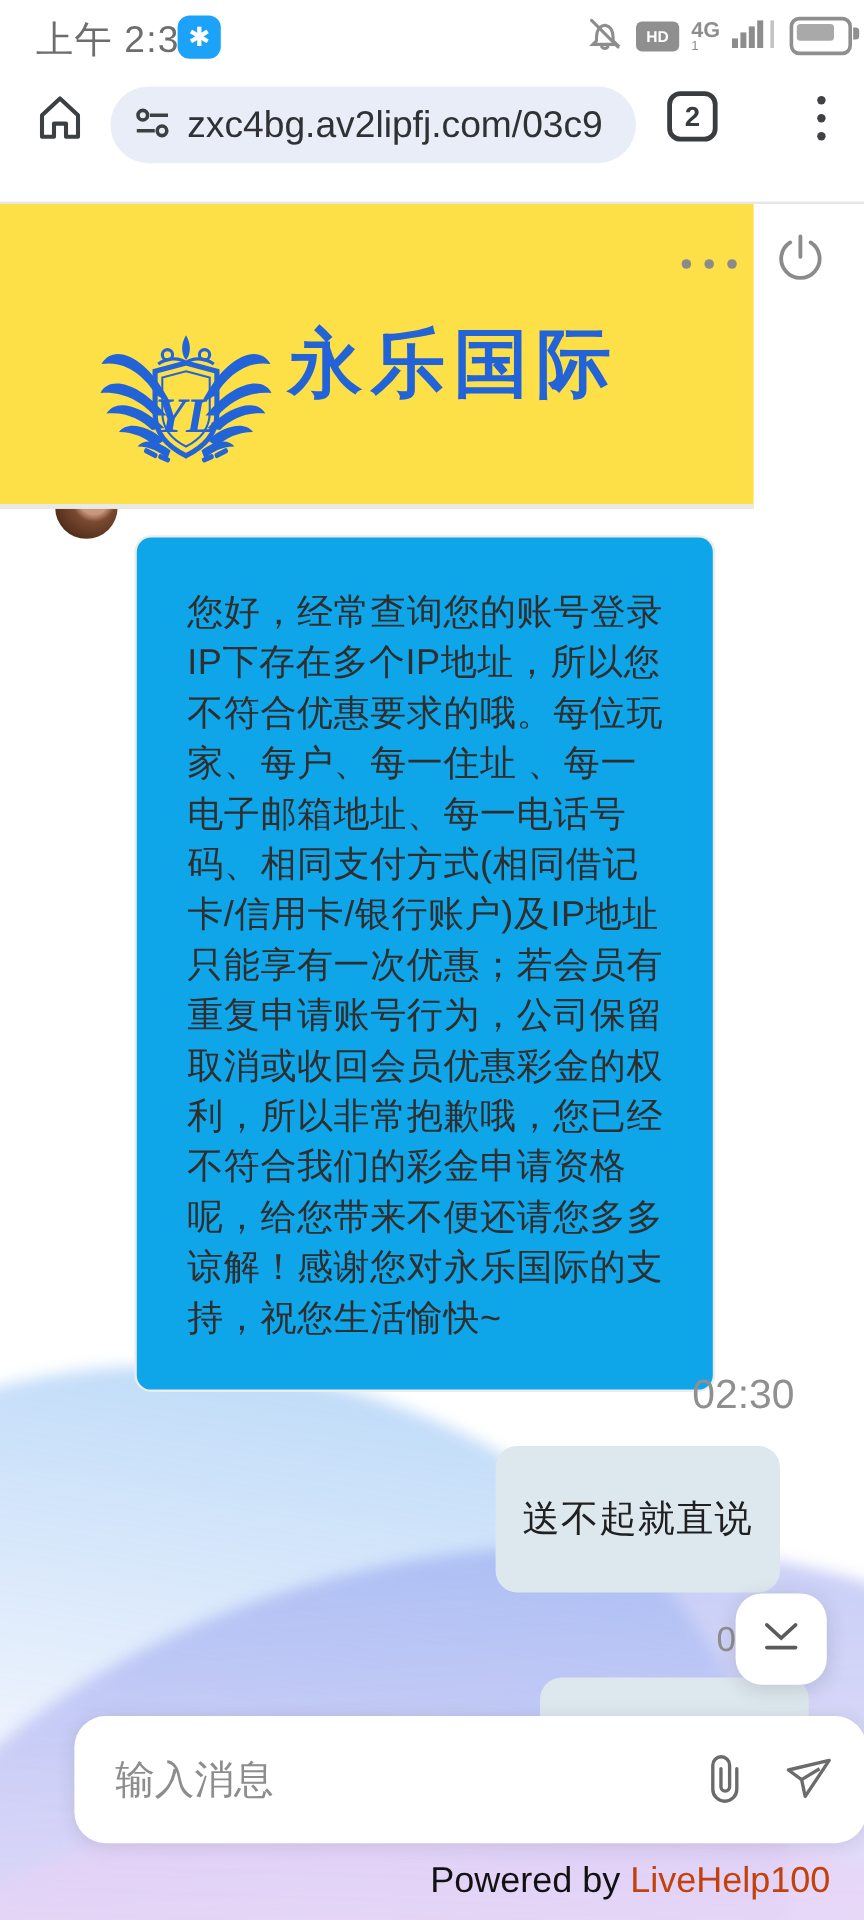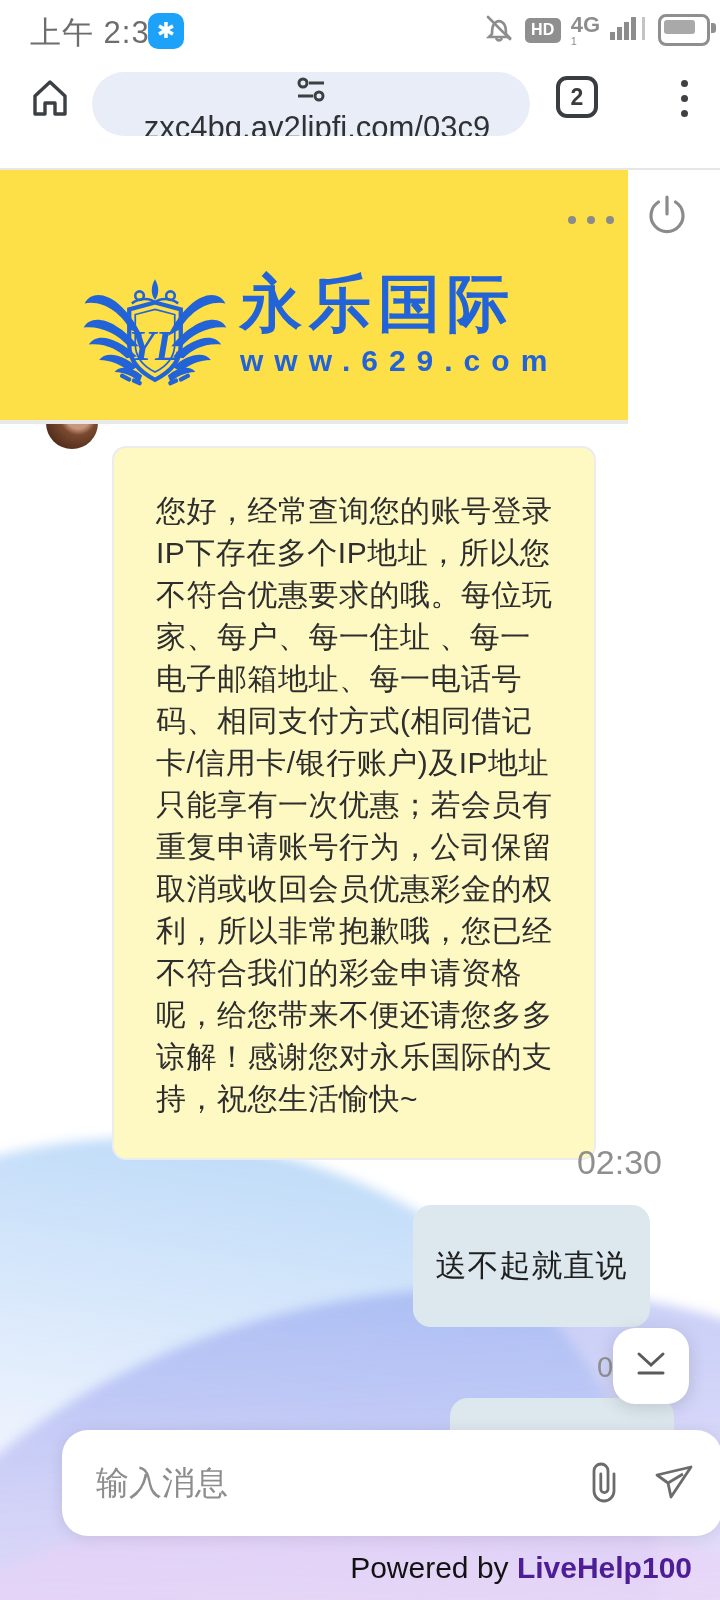--- a/index.html
+++ b/index.html
@@ -9,33 +9,33 @@
   }
   .abs{position:absolute;}
 
   
   .status-bar{left:0;top:0;width:720px;height:60px;background:#fff;z-index:6;}
   .st-time{left:30px;top:12px;font-size:31px;color:#6d6d6d;letter-spacing:1px;}
   .app-badge{left:148px;top:13px;width:36px;height:36px;border-radius:10px;background:#1ca2f8;
     color:#fff;display:flex;align-items:center;justify-content:center;font-size:22px;}
   .st-right{right:10px;top:12px;height:36px;display:flex;align-items:center;gap:10px;}
   .hd-badge{width:36px;height:25px;border-radius:5px;background:#8f8f8f;color:#fff;
-    font-size:16px;font-weight:bold;display:flex;align-items:center;justify-content:center;}
+    font-size:13px;font-weight:bold;display:flex;align-items:center;justify-content:center;}
   .net-block{display:flex;flex-direction:column;align-items:flex-start;line-height:1;}
-  .net-4g{font-size:22px;color:#8d8d8d;font-weight:bold;}
+  .net-4g{font-size:18px;color:#8d8d8d;font-weight:bold;}
   .net-sim{font-size:11px;color:#8d8d8d;}
   .battery{position:relative;width:46px;height:26px;border:3px solid #8f8f8f;border-radius:8px;}
   .battery .fill{position:absolute;left:3px;top:3px;width:68%;height:14px;background:#a9a9a9;border-radius:3px;}
   .battery .nub{position:absolute;right:-9px;top:6px;width:5px;height:10px;background:#8f8f8f;border-radius:0 3px 3px 0;}
 
   
   .toolbar{left:0;top:60px;width:720px;height:108px;background:#fff;border-bottom:2px solid #e6e6e6;z-index:6;}
   .home-btn{left:28px;top:16px;width:44px;height:44px;}
   .url-pill{left:92px;top:12px;width:438px;height:64px;border-radius:32px;background:#e8edf7;
-    display:flex;align-items:center;padding:0 18px;box-sizing:border-box;overflow:hidden;flex-direction:column;}
+    display:flex;align-items:center;padding:0 18px;box-sizing:border-box;overflow:hidden;}
   .url-text{font-size:31px;color:#2f3134;white-space:nowrap;margin-left:12px;}
   .tab-btn{left:556px;top:16px;width:42px;height:42px;border:4px solid #3a3d40;border-radius:11px;
     box-sizing:border-box;display:flex;align-items:center;justify-content:center;
     font-size:23px;font-weight:bold;color:#3a3d40;}
   .menu-btn{left:664px;top:16px;width:40px;height:44px;display:flex;flex-direction:column;
     align-items:center;justify-content:center;gap:8px;}
   .menu-btn i{width:7px;height:7px;border-radius:50%;background:#3f4144;}
 
   
   .page-head{left:0;top:170px;width:628px;height:250px;background:#fde047;border-bottom:4px solid #e9e9e9;z-index:5;}
@@ -53,21 +53,21 @@
   .wave-blue{left:-340px;top:1140px;width:1000px;height:860px;transform:rotate(9deg);
     background:linear-gradient(180deg,rgba(130,185,242,.50),rgba(200,210,250,.18) 45%,rgba(235,230,250,.10));}
   .wave-violet{left:-160px;top:1288px;width:1250px;height:900px;transform:rotate(-4deg);
     background:linear-gradient(180deg,rgba(132,148,236,.46),rgba(182,152,240,.30) 40%,rgba(240,225,248,.24));}
   .wave-pink{left:-100px;top:1498px;width:1000px;height:420px;transform:rotate(2deg);
     background:linear-gradient(180deg,rgba(233,206,245,.55),rgba(250,240,250,.30));}
 
   
   .avatar{left:46px;top:397px;width:52px;height:52px;border-radius:50%;z-index:1;
     background:radial-gradient(circle at 62% 38%, #c9977d 0 26%, #7a4a30 40%, #57301d 72%, #3f2114 100%);}
-  .agent-bubble{left:112px;top:446px;width:484px;box-sizing:border-box;background:#fef9c3;
+  .agent-bubble{left:112px;top:446px;width:484px;box-sizing:border-box;background:#0ea5e9;
     border:2px solid #ececec;border-radius:14px;padding:42px 36px 38px 42px;
     font-size:30px;line-height:42px;color:#2e2e2e;letter-spacing:.5px;z-index:1;}
   .ts-agent{right:58px;top:1143px;font-size:34px;color:#8f8f8f;z-index:1;}
   .user-bubble{left:413px;top:1205px;width:237px;height:122px;box-sizing:border-box;
     background:#dde8ee;border-radius:18px;display:flex;align-items:center;justify-content:center;
     font-size:31px;color:#202020;letter-spacing:1px;z-index:1;}
   .ts-partial{left:597px;top:1351px;font-size:29px;color:#8f8f8f;z-index:1;}
   .scroll-btn{left:613px;top:1328px;width:76px;height:76px;border-radius:22px;background:#fff;
     box-shadow:0 4px 18px rgba(0,0,0,.14);display:flex;align-items:center;justify-content:center;z-index:2;}
   .partial-bubble{left:450px;top:1398px;width:224px;height:70px;border-radius:18px;background:#dde8ee;z-index:1;}
@@ -76,21 +76,21 @@
   .composer{left:30px;top:1430px;width:660px;height:106px;border-radius:26px;background:#fff;
     box-shadow:0 2px 16px rgba(0,0,0,.10);display:flex;align-items:center;
     padding:0 26px 0 32px;box-sizing:border-box;gap:26px;z-index:3;margin-left:32px;}
   .composer input{flex:1;border:none;outline:none;font-size:33px;color:#333;background:transparent;
     font-family:"Liberation Sans",sans-serif;min-width:0;}
   .composer input::placeholder{color:#8d8d8d;}
   .icon-btn{width:44px;height:44px;display:flex;align-items:center;justify-content:center;flex:0 0 auto;}
 
   
   .footer{right:28px;top:1551px;font-size:30px;color:#121212;z-index:4;}
-  .footer .link{color:#4c1d95;font-weight:bold;}
+  .footer .link{color:#c2410c;}
 </style>
 </head>
 <body>
 
 <div class="abs status-bar">
   <span class="abs st-time">上午 2:32</span>
   <span class="abs app-badge">✱</span>
   <div class="abs st-right">
     <span class="icon">
       <svg width="32" height="32" viewBox="0 0 32 32" fill="none" stroke="#8d8d8d" stroke-width="2.6" stroke-linecap="round">
@@ -186,21 +186,20 @@
           <circle cx="103" cy="25" r="5"></circle>
           <path d="M58 34 C68 27 80 28 85 33 C90 28 102 27 112 34"></path>
         </g>
         <path d="M85 33 L115 41 L115 82 C115 102 103 114 85 123 C67 114 55 102 55 82 L55 41 Z" fill="none" stroke="#2263d8" stroke-width="5"></path>
         <path d="M85 41 L108 47 L108 81 C108 97 99 107 85 114 C71 107 62 97 62 81 L62 47 Z" fill="none" stroke="#2263d8" stroke-width="2"></path>
         <text x="85" y="100" text-anchor="middle" font-size="48" font-style="italic" font-weight="bold" font-family="'Liberation Serif',serif" fill="#2263d8">YL</text>
       </svg>
     </span>
     <span class="brand-col">
       <span class="brand-name">永乐国际</span>
-      <span class="brand-site">www.629.com</span>
     </span>
   </div>
 </div>
 
 <div class="abs wave wave-blue"></div>
 <div class="abs wave wave-violet"></div>
 <div class="abs wave wave-pink"></div>
 
 <div class="abs avatar"></div>
 

